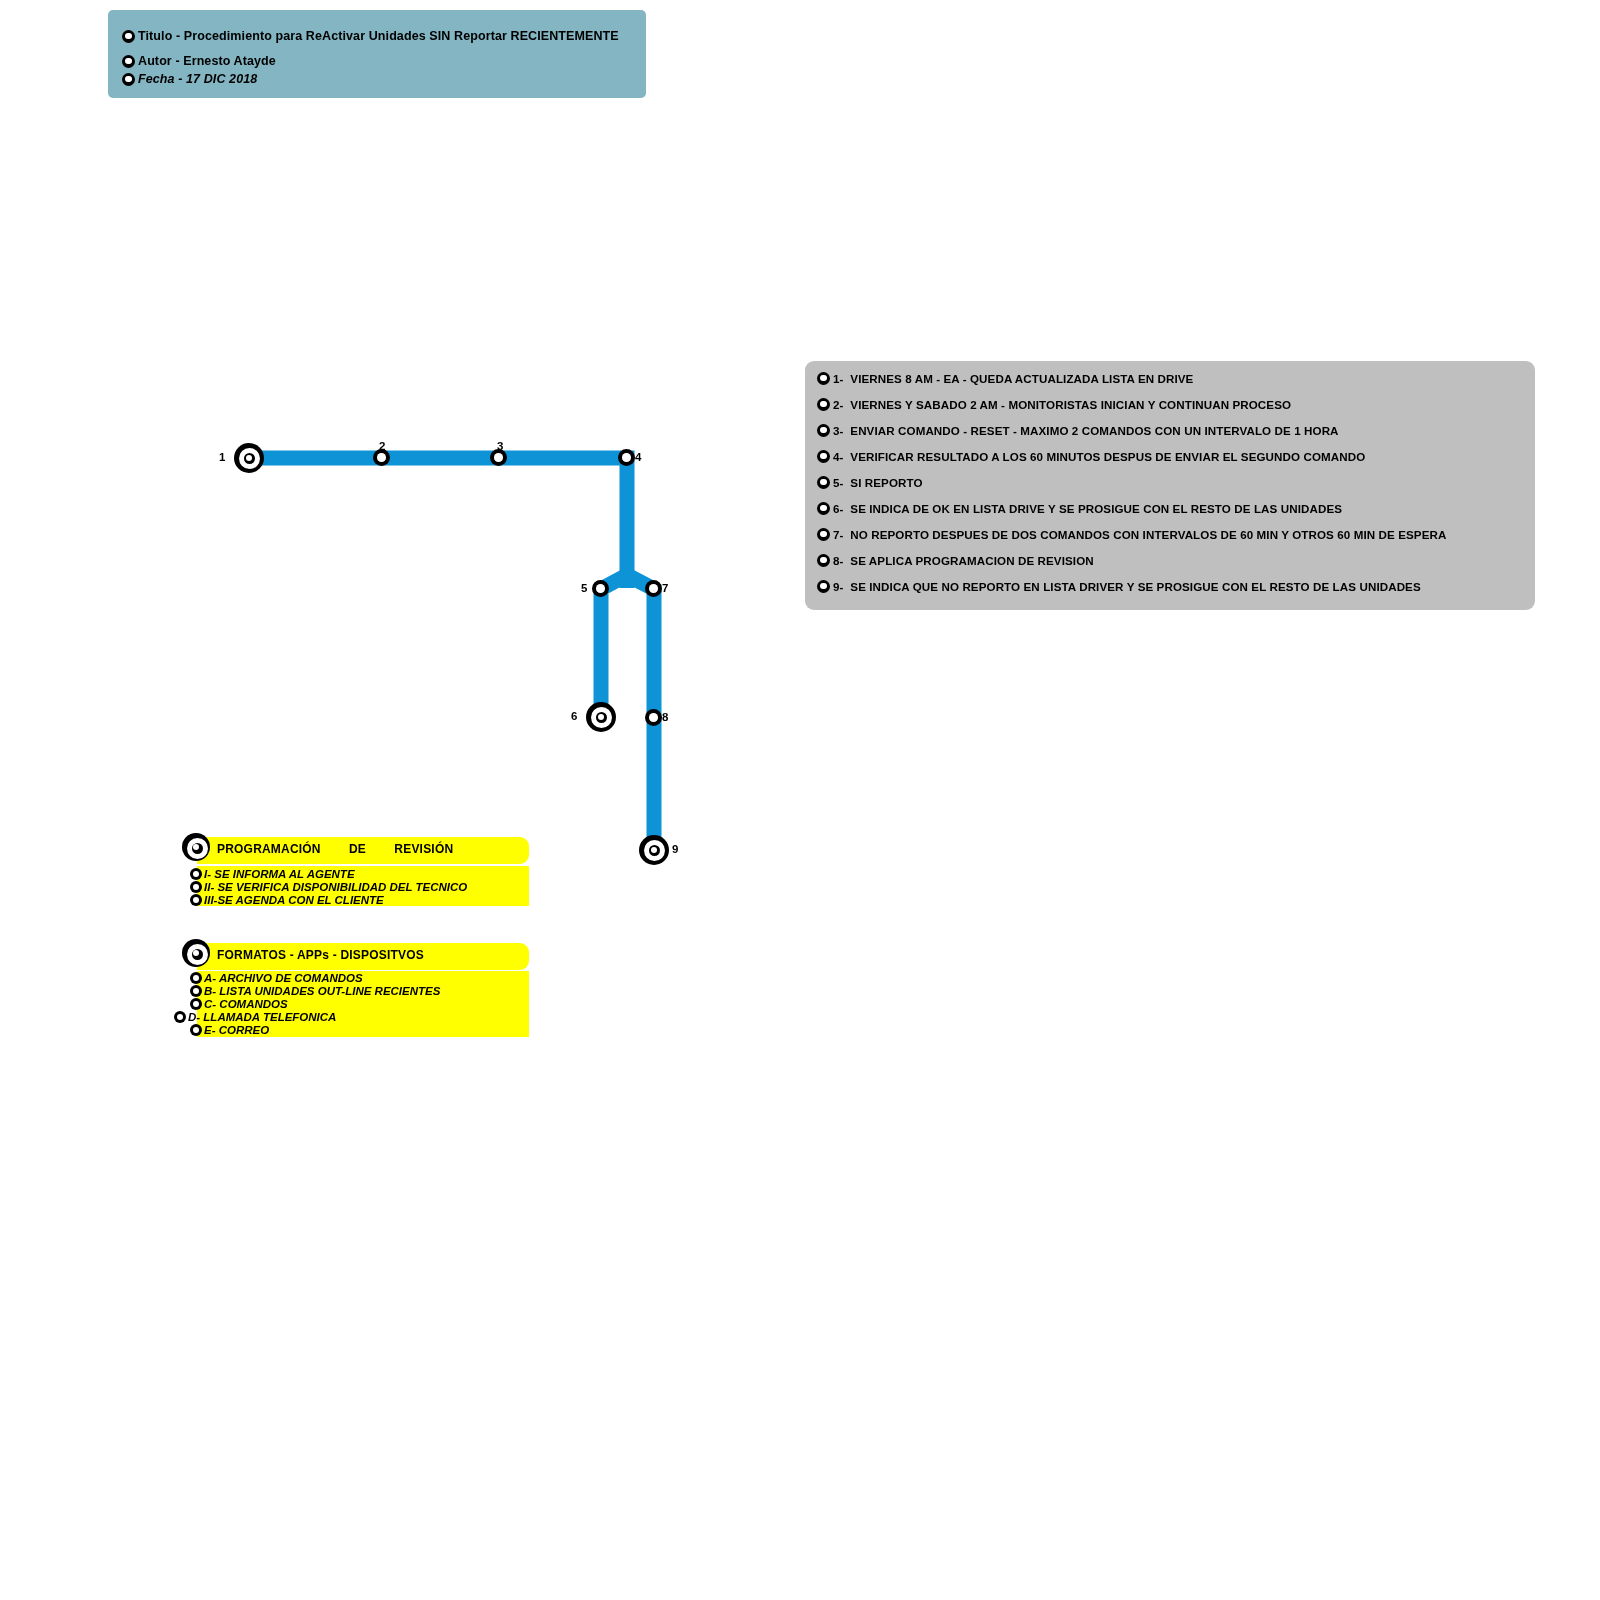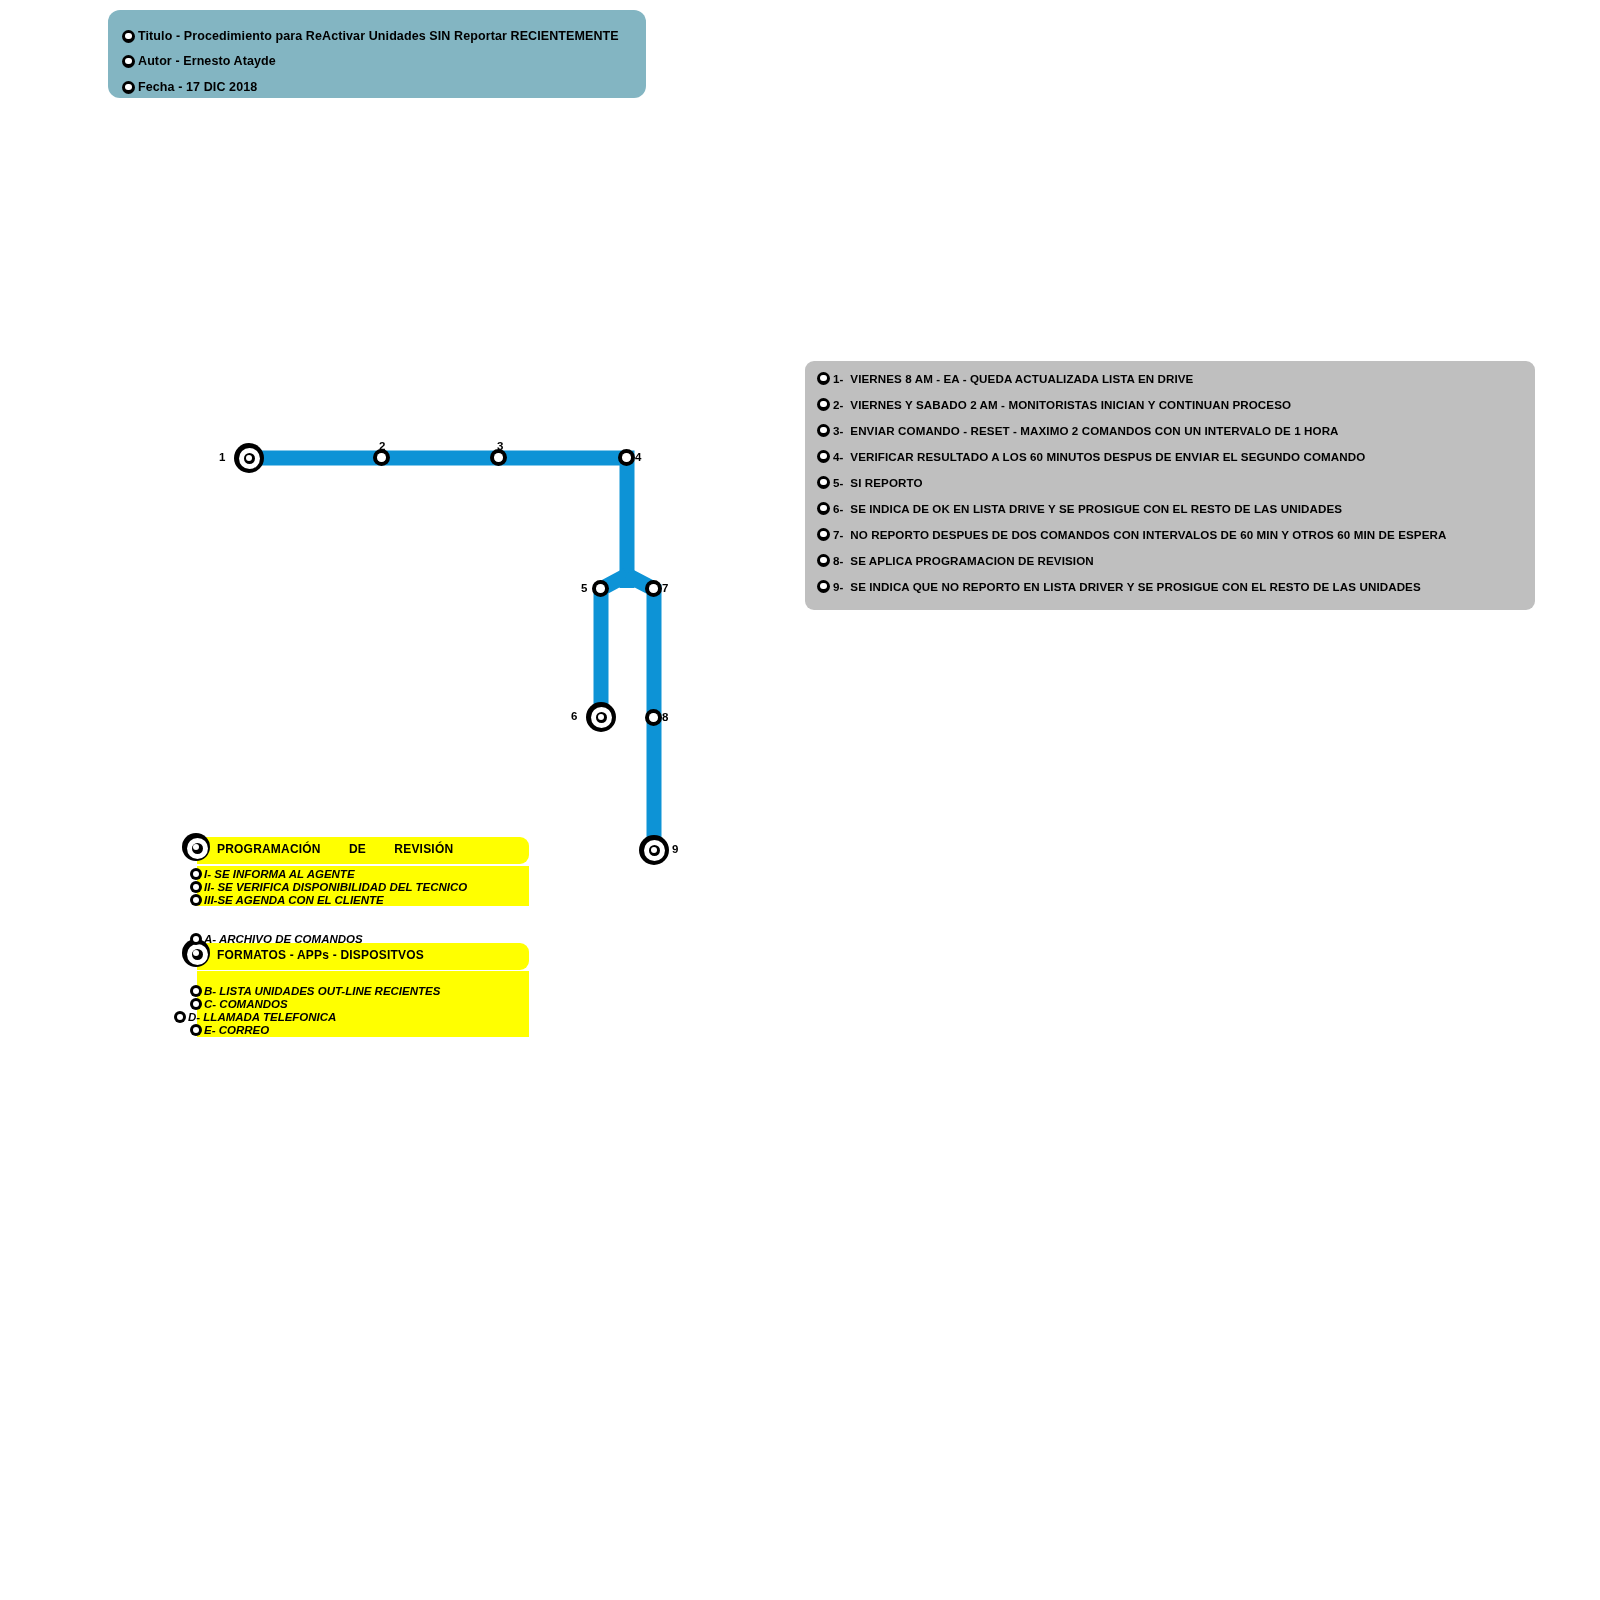--- a/index.html
+++ b/index.html
@@ -16,21 +16,21 @@
   }
 
   
   #header-panel {
     position: absolute;
     left: 108px;
     top: 10px;
     width: 538px;
     height: 88px;
     background: #83b5c2;
-    border-radius: 12px;
+    border-radius: 5px;
   }
   .hdr-row {
     position: absolute;
     left: 14px;
     display: flex;
     align-items: center;
     height: 18px;
   }
   .hdr-row .hdr-text {
     font-size: 12.5px;
@@ -218,21 +218,21 @@
 
 <div id="header-panel">
   <div class="hdr-row" style="top:17px;">
     <span class="ring"></span>
     <span class="hdr-text">Titulo - Procedimiento para ReActivar Unidades SIN Reportar RECIENTEMENTE</span>
   </div>
   <div class="hdr-row" style="top:42px;align-items:center;">
     <span class="ring"></span>
     <span class="hdr-text">Autor - Ernesto Atayde</span>
   </div>
-  <div class="hdr-row" style="top:68px;">
+  <div class="hdr-row" style="top:60px;font-style:italic;">
     <span class="ring"></span>
     <span class="hdr-text">Fecha - 17 DIC 2018</span>
   </div>
 </div>
 
 <div id="legend-panel">
   <div class="legend-row" style="top:9px;">
     <span class="ring"></span>
     <span class="legend-num">1-</span>
     <span class="legend-text">VIERNES 8 AM - EA - QUEDA ACTUALIZADA LISTA EN DRIVE</span>
@@ -341,21 +341,21 @@
   <span class="ybox-item-text">III-SE AGENDA CON EL CLIENTE</span>
 </div>
 
 <div class="yellow-title-bar" style="left:197px; top:943px; width:332px; height:27px;"></div>
 <div class="ybox-title" style="left:217px; top:948px;">FORMATOS - APPs - DISPOSITVOS</div>
 <div class="node terminal" style="left:182px; top:939px; width:28px; height:28px;">
     <span class="core" style="left:10.6px; top:10.6px; width:6.4px; height:6.4px;"></span>
   </div>
 
 <div class="yellow-box" style="left:197px; top:971px; width:332px; height:66px;"></div>
-<div class="ybox-item" style="left:190px; top:932px;">
+<div class="ybox-item" style="left:190px; top:971px;">
   <span class="ring"></span>
   <span class="ybox-item-text">A- ARCHIVO DE COMANDOS</span>
 </div>
 <div class="ybox-item" style="left:190px; top:984px;">
   <span class="ring"></span>
   <span class="ybox-item-text">B- LISTA UNIDADES OUT-LINE RECIENTES</span>
 </div>
 <div class="ybox-item" style="left:190px; top:997px;">
   <span class="ring"></span>
   <span class="ybox-item-text">C- COMANDOS</span>

